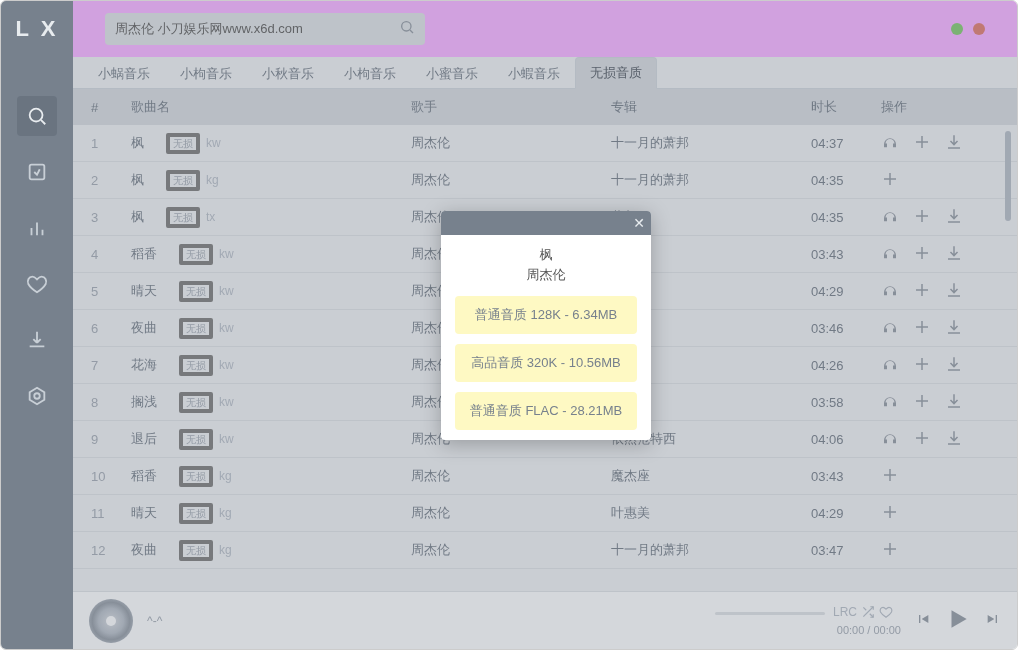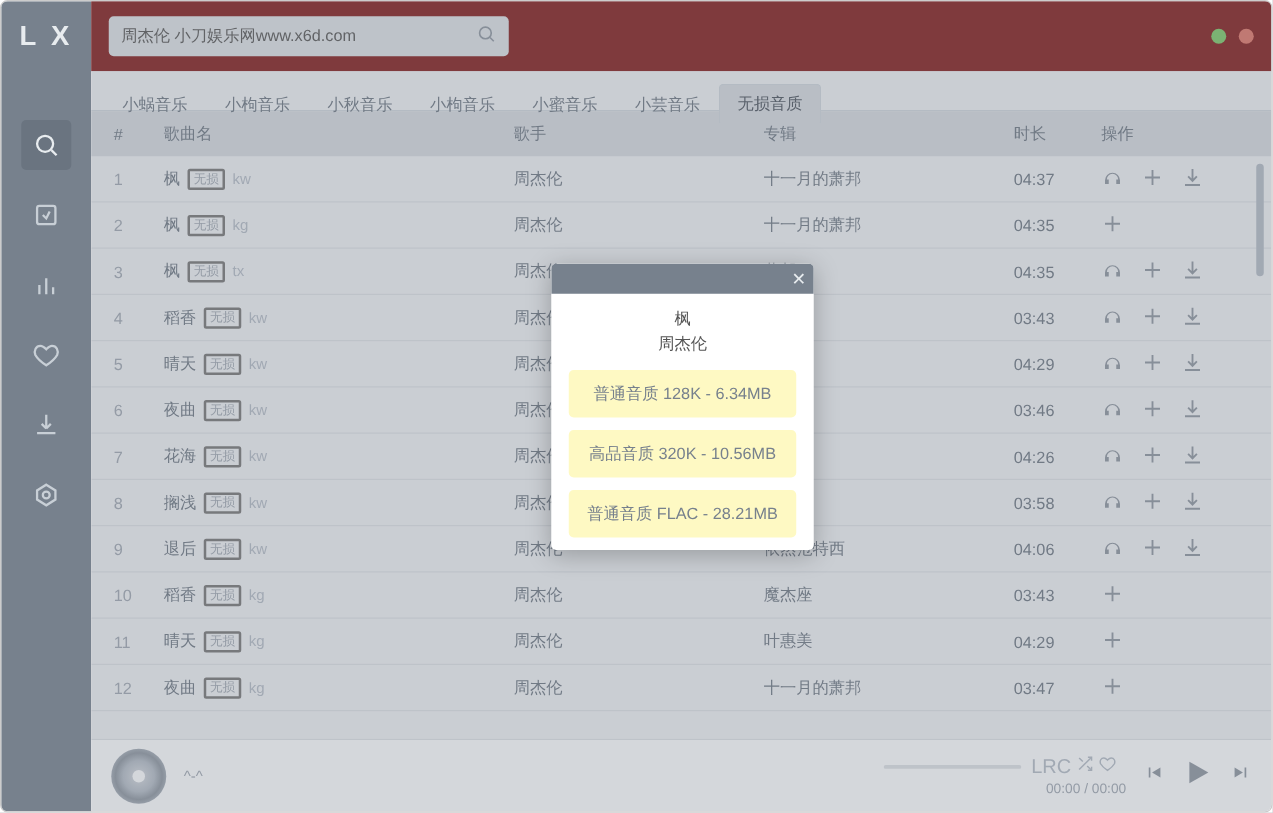--- a/index.html
+++ b/index.html
@@ -11,65 +11,65 @@
 .sidebar{width:72px;background:#77818d;display:flex;flex-direction:column;align-items:center;padding-top:15px;}
 .logo{color:#e8ecef;font-size:22px;font-weight:bold;letter-spacing:3px;margin-bottom:46px;}
 .side-icon{width:40px;height:40px;display:flex;align-items:center;justify-content:center;margin:8px 0;color:#c8cfd6;cursor:pointer;}
 .side-icon.active{background:#6a7480;border-radius:4px;color:#e8ecef;}
 .side-icon svg{width:22px;height:22px;fill:none;stroke:currentColor;stroke-width:2;}
 
 
 .main{flex:1;display:flex;flex-direction:column;background:#e7e9ec;position:relative;}
 
 
-.topbar{height:56px;display:flex;align-items:center;padding:0 14px;background:#7f1d1d;}
+.topbar{height:56px;display:flex;align-items:center;padding:0 32px;background:#f0abfc;}
 .search-wrap{width:320px;height:32px;background:#d6dade;border-radius:4px;display:flex;align-items:center;padding:0 10px;}
 .search-input{flex:1;border:none;background:transparent;outline:none;font-size:13px;color:#555;}
 .search-icon{color:#8a929c;}
 .window-dots{margin-left:auto;display:flex;gap:10px;}
 .dot{width:12px;height:12px;border-radius:50%;}
 .dot.green{background:#79c267;}
 .dot.red{background:#d97467;}
 
 
 .tabs{height:32px;display:flex;align-items:flex-end;padding:0 10px;background:#e7e9ec;border-bottom:1px solid #c8cfd6;}
-.tab{padding:6px 14px;font-size:13px;color:#6b7580;border:1px solid transparent;border-bottom:none;cursor:pointer;position:relative;top:11px;}
+.tab{padding:6px 14px;font-size:13px;color:#6b7580;border:1px solid transparent;border-bottom:none;cursor:pointer;position:relative;top:1px;}
 .tab.active{background:#cfd3d9;border-radius:4px 4px 0 0;border:1px solid #c8cfd6;border-bottom:1px solid #cfd3d9;color:#4a525c;}
 
 
 .thead{height:36px;background:#cfd3d9;display:flex;align-items:center;padding:0 18px;font-size:13px;color:#6b7580;}
 .col-idx{width:40px;}
 .col-name{flex:0 0 280px;}
 .col-artist{flex:0 0 200px;}
 .col-album{flex:0 0 200px;}
 .col-dur{flex:0 0 70px;}
 .col-ops{flex:0 0 100px;display:flex;align-items:center;gap:14px;text-align:right;}
 
 
 .tbody{flex:1;overflow-y:hidden;}
 .trow{height:37px;display:flex;align-items:center;padding:0 18px;font-size:13px;color:#6b7580;border-bottom:1px solid #d6dade;}
 .trow .col-idx{color:#9ba3ad;}
 .song-name{display:flex;align-items:center;gap:6px;}
-.tag{border:2px solid #737373;color:#9ba3ad;font-size:10px;padding:0 3px;border-radius:2px;line-height:13px;}
+.tag{border:4px solid #737373;color:#9ba3ad;font-size:10px;padding:0 3px;border-radius:2px;line-height:13px;margin-left:16px;}
 .src{color:#aeb6c0;font-size:12px;}
 .op-icon{color:#8a929c;cursor:pointer;}
 .op-icon svg{width:18px;height:18px;fill:currentColor;}
 
 
 .player{height:58px;background:#f4f5f7;border-top:1px solid #d6dade;display:flex;align-items:center;padding:0 16px;gap:14px;}
 .disc{width:44px;height:44px;border-radius:50%;background:radial-gradient(circle,#cfd3d9 0%,#aeb6c0 40%,#8a929c 60%,#aeb6c0 80%);position:relative;}
 .disc::after{content:"";position:absolute;top:50%;left:50%;width:10px;height:10px;background:#f4f5f7;border-radius:50%;transform:translate(-50%,-50%);}
 .now-playing{font-size:12px;color:#9ba3ad;}
 .player-spacer{flex:1;}
 .progress{width:110px;height:3px;background:#d6dade;border-radius:2px;}
 .time{font-size:11px;color:#9ba3ad;margin-left:14px;}
 .pctrl{display:flex;align-items:center;gap:14px;color:#8a929c;}
 .pctrl svg{width:16px;height:16px;fill:currentColor;}
 .pctrl .big svg{width:26px;height:26px;}
-.small-icons{display:flex;gap:4px;color:#aeb6c0;font-size:16px;align-items:center;margin-right:8px;}
+.small-icons{display:flex;gap:4px;color:#aeb6c0;font-size:12px;align-items:flex-start;margin-right:8px;}
 
 
 .overlay{position:absolute;left:72px;right:0;top:0;bottom:0;background:rgba(130,138,148,0.28);}
 
 
 .modal{position:absolute;left:440px;top:210px;width:210px;background:#fff;box-shadow:0 4px 20px rgba(0,0,0,0.25);border-radius:4px;overflow:hidden;}
 .modal-head{height:24px;background:#77818d;display:flex;justify-content:flex-end;align-items:center;padding-right:6px;}
 .modal-head .x{color:#e8ecef;cursor:pointer;font-size:14px;}
 .modal-title{text-align:center;padding:10px 0 12px;font-size:13px;color:#555;line-height:1.5;}
 .quality-btn{margin:0 14px 10px;padding:10px 0;background:#fef9c3;border-radius:4px;font-size:13px;color:#77818d;text-align:center;cursor:pointer;}
@@ -138,21 +138,21 @@
         <div class="dot red"></div>
       </div>
     </div>
 
     <div class="tabs" id="tabs">
         <div class="tab">小蜗音乐</div>
         <div class="tab">小枸音乐</div>
         <div class="tab">小秋音乐</div>
         <div class="tab">小枸音乐</div>
         <div class="tab">小蜜音乐</div>
-        <div class="tab">小芸音乐</div>
+        <div class="tab">小蝦音乐</div>
         <div class="tab active">无损音质</div>
       </div>
 
     <div class="thead">
       <div class="col-idx">#</div>
       <div class="col-name">歌曲名</div>
       <div class="col-artist">歌手</div>
       <div class="col-album">专辑</div>
       <div class="col-dur">时长</div>
       <div class="col-ops">操作</div>

